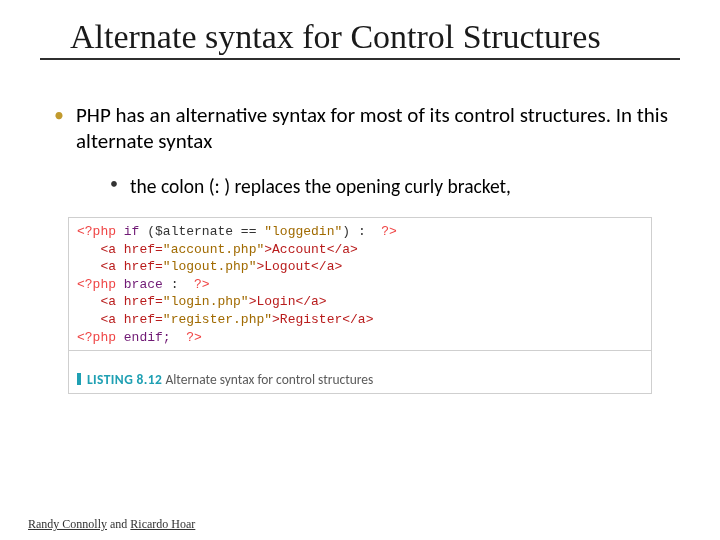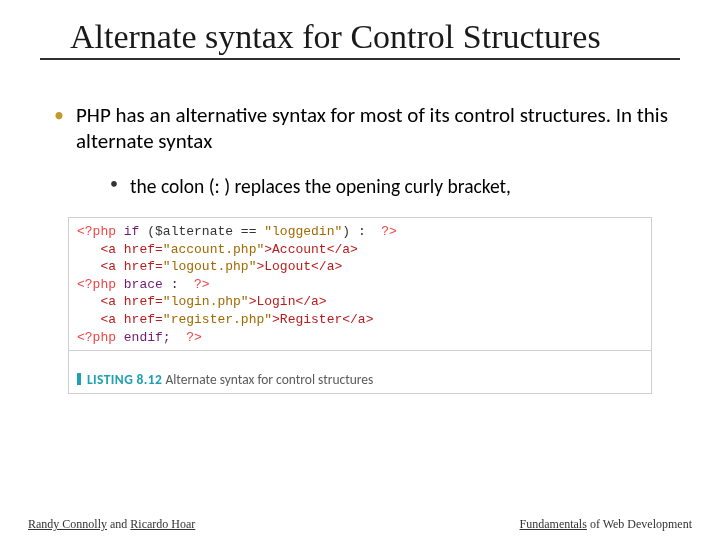--- a/index.html
+++ b/index.html
@@ -155,16 +155,13 @@
     <div class="caption">
       <span class="bar"></span><strong>LISTING 8.12</strong><span> Alternate syntax for control structures</span>
     </div>
   </div>
 </div>
 
 <div class="footer">
   <div>
     <span class="u">Randy Connolly</span><span> and </span><span class="u">Ricardo Hoar</span>
   </div>
-  <div>
-    <span class="u">Fundamentals</span><span> of Web Development</span>
-  </div>
 </div>
 
 </body></html>

